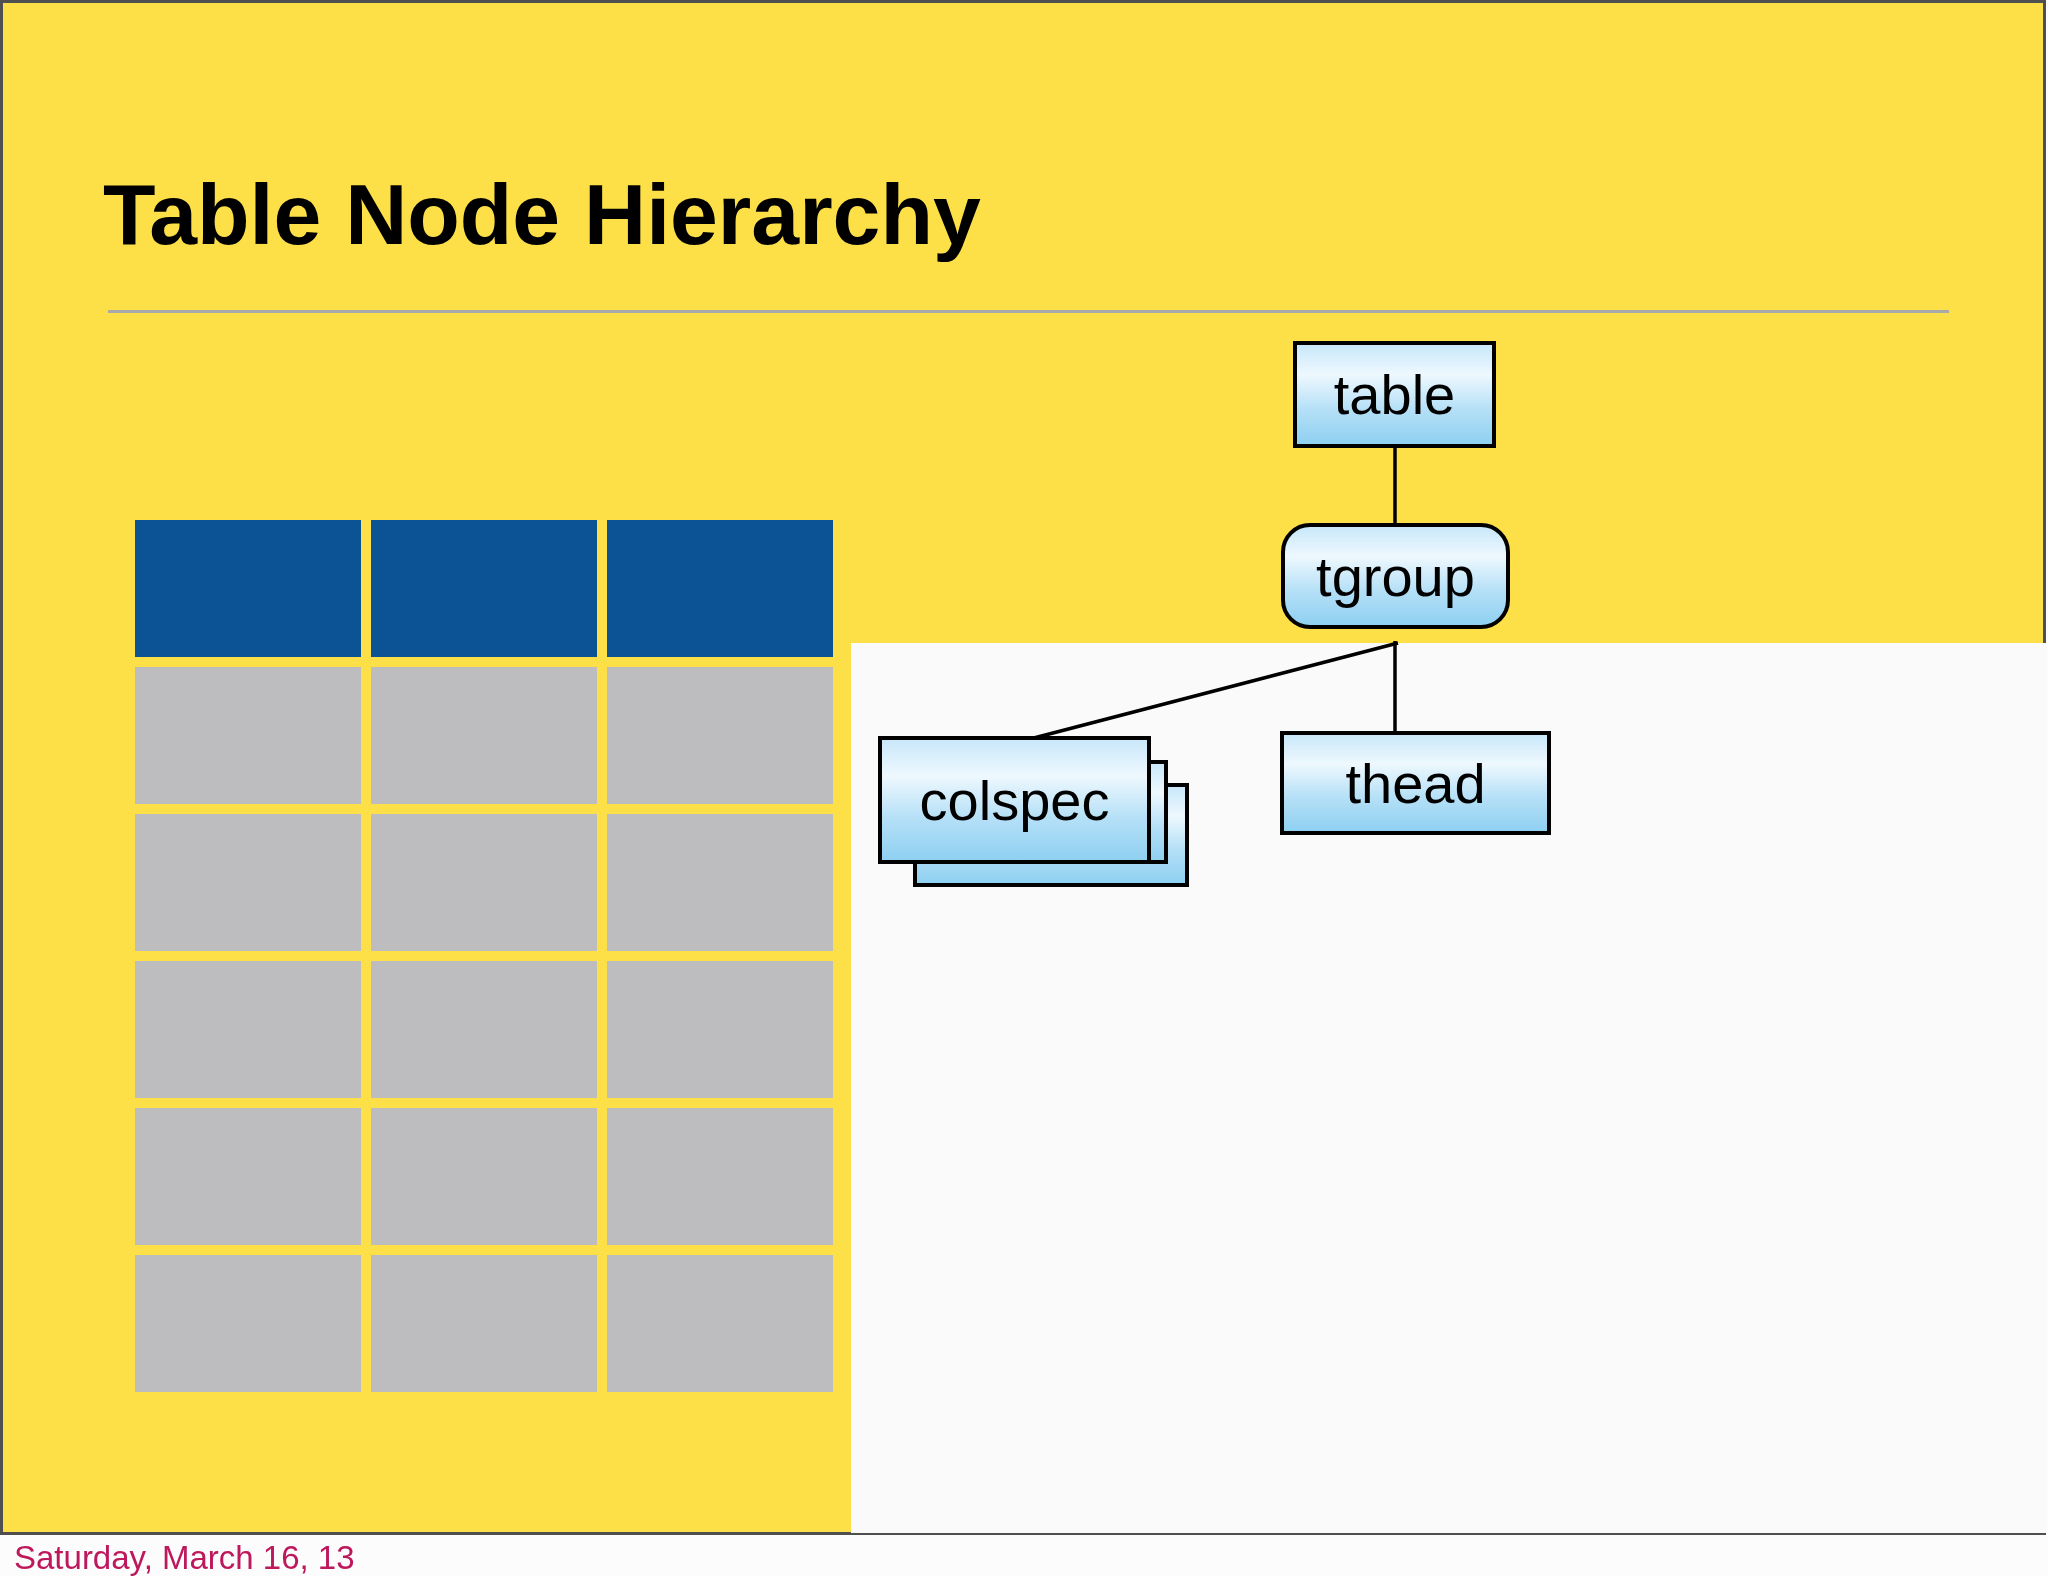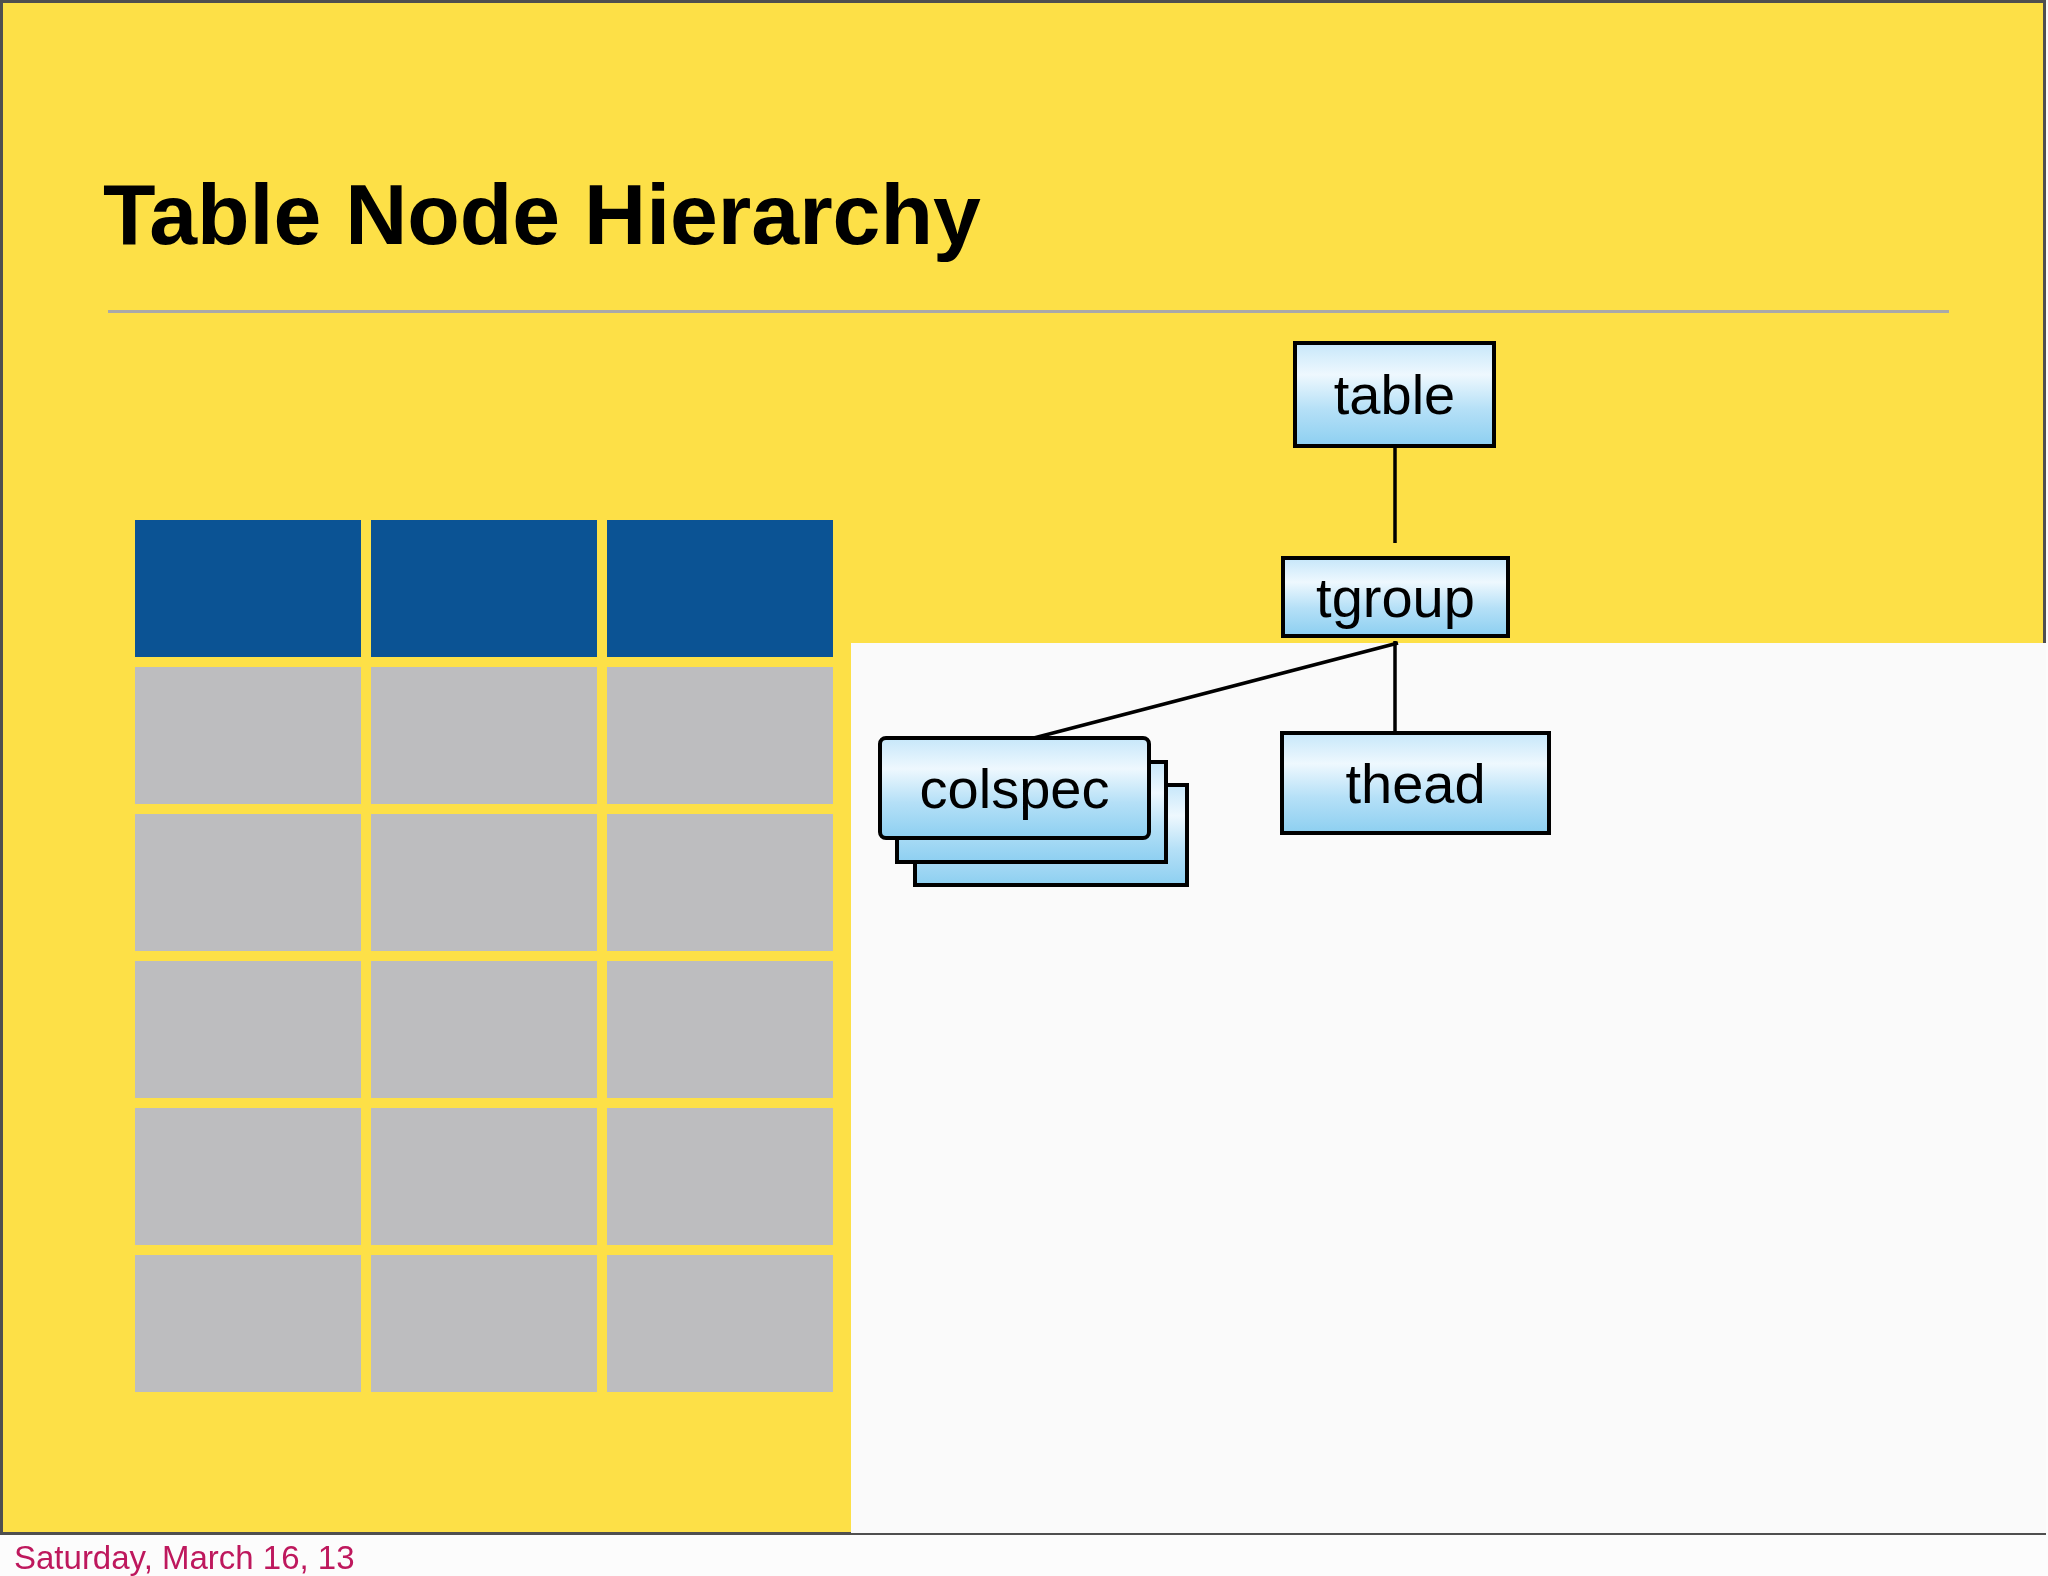--- a/index.html
+++ b/index.html
@@ -49,25 +49,25 @@
     background: linear-gradient(180deg,
       var(--node_fill_top, #c9e8fa) 0%,
       var(--node_fill_light, #eef8fe) 30%,
       var(--node_fill_mid, #b5e0f7) 65%,
       var(--node_fill_bottom, #8fd0f1) 100%);
     display: flex; align-items: center; justify-content: center;
     font-size: 56px; color: var(--text, #000);
     white-space: nowrap;
   }
   .node-table  { left: 1290px; top: 338px; width: 203px; height: 107px; }
-  .node-tgroup { left: 1278px; top: 553px; width: 229px; height: 82px; }
+  .node-tgroup { left: 1278px; top: 520px; width: 229px; height: 106px; border-radius: 29px; }
   .node-thead  { left: 1277px; top: 728px; width: 271px; height: 104px; }
   .node-colspec-3 { left: 910px; top: 780px; width: 276px; height: 104px; }
   .node-colspec-2 { left: 892px; top: 757px; width: 273px; height: 104px; }
-  .node-colspec-1 { left: 875px; top: 733px; width: 273px; height: 104px; border-radius: 8px; }
+  .node-colspec-1 { left: 875px; top: 733px; width: 273px; height: 128px; }
   .slide-footer {
     position: absolute; left: 14px; top: 1539px;
     font-size: 33px; color: #be185d;
     white-space: nowrap;
   }
 </style>
 </head>
 <body>
 
 <div class="slide">

